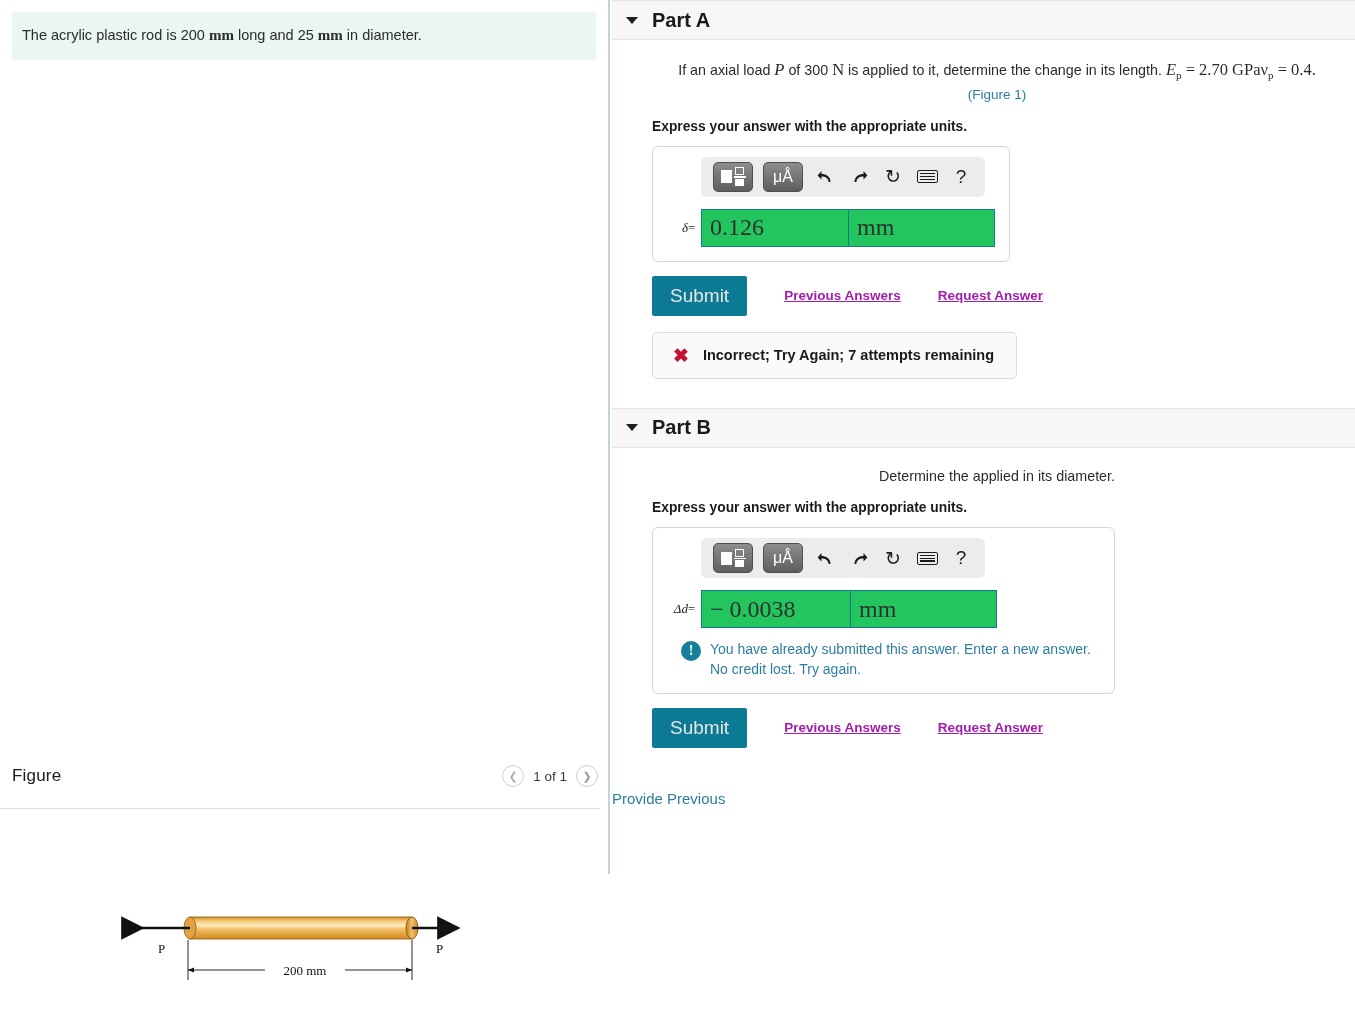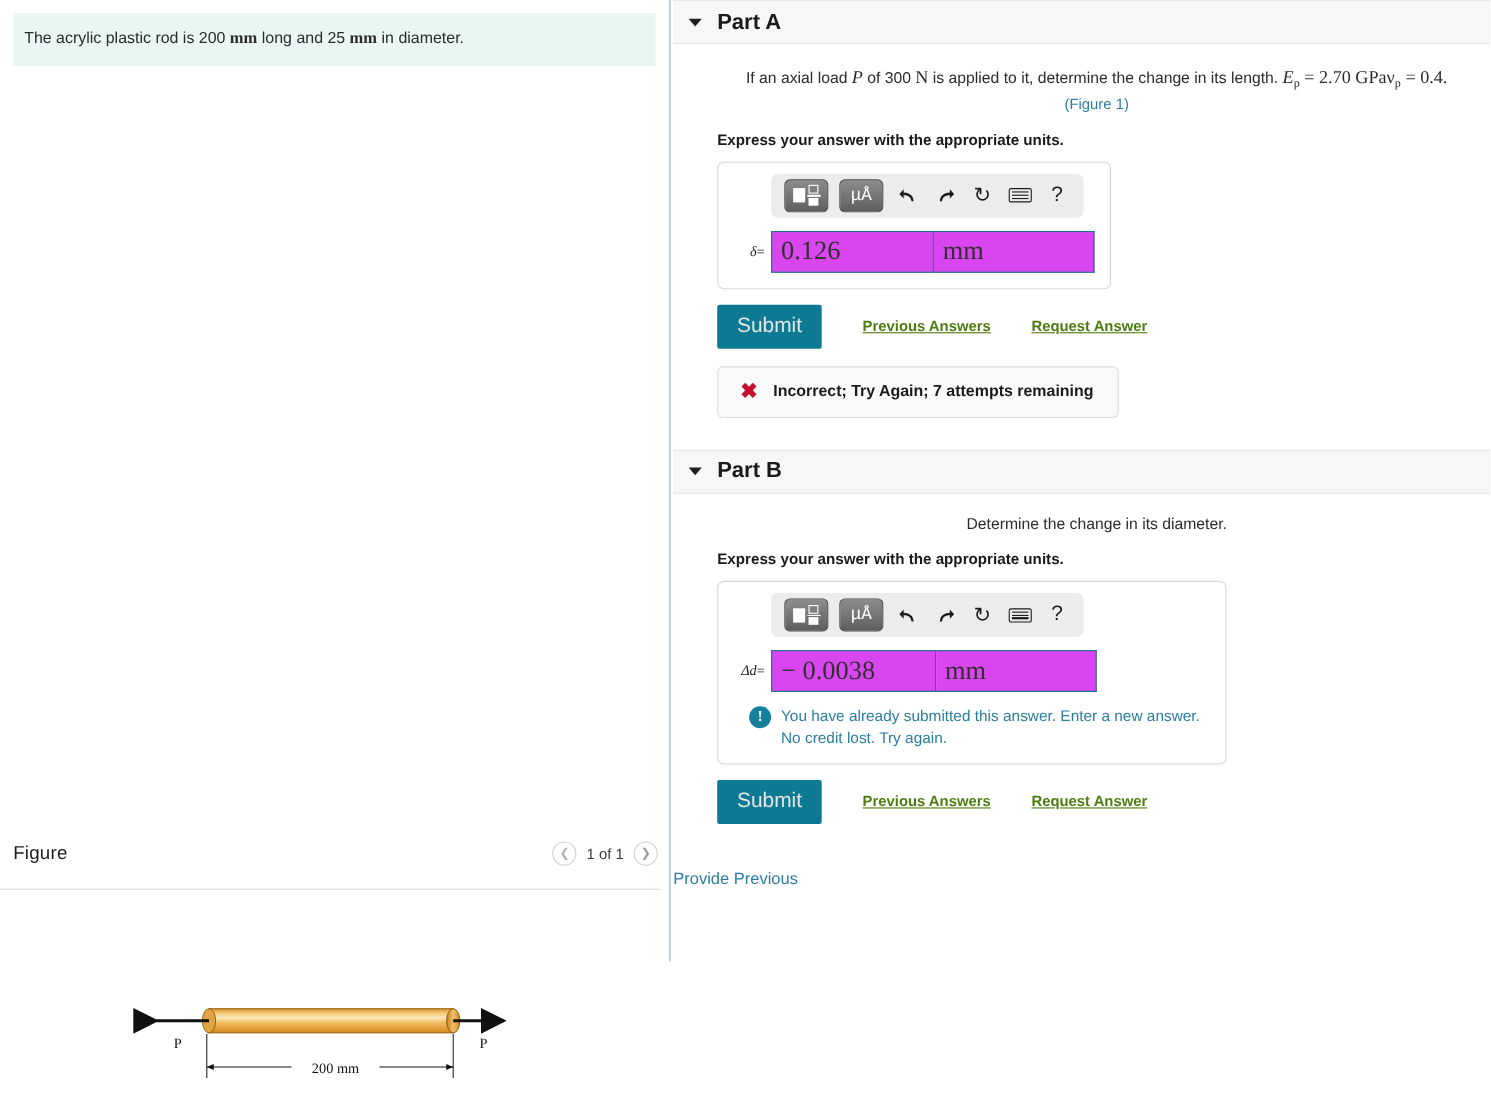--- a/index.html
+++ b/index.html
@@ -104,21 +104,21 @@
     border: 1px solid #4f4f4f;
     display: flex; align-items: center; justify-content: center;
     color: #fff;
   }
   .tb-icon-sq { display: flex; align-items: center; gap: 2px; }
   .sq-filled { width: 11px; height: 13px; background: #fff; }
   .sq-stack { display: flex; flex-direction: column; gap: 1px; align-items: center; }
   .sq-open { width: 9px; height: 8px; border: 1.5px solid #fff; background: transparent; }
   .sq-small { width: 9px; height: 7px; background: #fff; }
   .fracline { width: 12px; height: 1.5px; background: #fff; }
-  .tb-mua { font-family: Liberation Mono, monospace; font-size: 16px; color: #fff; }
+  .tb-mua { font-family: Liberation Sans, sans-serif; font-size: 16px; color: #fff; }
   .tb-plain {
     font-size: 19px; color: #1c1c1c;
     display: flex; align-items: center; justify-content: center;
     width: 24px; height: 26px;
   }
   .kbd-ico {
     width: 21px; height: 13px;
     border: 1.6px solid #1c1c1c; border-radius: 2px;
     display: flex; flex-direction: column; justify-content: center; align-items: center; gap: 1.5px;
     padding: 1px 1.5px;
@@ -131,21 +131,21 @@
   .ans-label {
     font-family: "Liberation Serif", serif;
     font-size: 13px; font-style: italic;
     color: #1b1b1b; width: 28px; text-align: right; margin-right: 6px;
     white-space: nowrap;
   }
   .ans-label .eq { font-style: normal; font-size: 12.5px; }
   .ans-input, .unit-input {
     border: 1.6px solid #14788e;
     height: 38px;
-    background: #d946ef;
+    background: #22c55e;
     display: flex; align-items: center;
     padding: 0 8px;
     font-family: "Liberation Serif", serif;
     font-size: 24px;
     color: #30312f;
   }
   .ans-input { width: 148px; }
   .unit-input { width: 146px; border-left: none; }
 
   .note-row { display: flex; align-items: flex-start; margin-top: 12px; gap: 9px; padding-left: 14px; }
@@ -160,21 +160,21 @@
 
   .submit-row { display: flex; align-items: center; gap: 20px; margin-top: 14px; }
   .submit-btn {
     background: #0d7a94; color: #e5e5e5;
     font-size: 19px; font-weight: normal;
     padding: 9px 18px;
     border: none; border-radius: 2px;
     font-family: "Liberation Sans", sans-serif;
   }
   .ans-link {
-    color: #4d7c0f; font-size: 13.5px; font-weight: bold;
+    color: #a21caf; font-size: 13.5px; font-weight: bold;
     text-decoration: underline; white-space: nowrap; padding-left: 17px;
   }
 
   .verdict {
     margin-top: 16px;
     display: inline-flex; align-items: center; gap: 14px;
     border: 1px solid #dcdcdc; border-radius: 5px;
     background: #fafafa;
     padding: 13px 22px 13px 20px;
   }
@@ -337,21 +337,21 @@
         <span class="verdict-text">Incorrect; Try Again; 7 attempts remaining</span>
       </div>
     </div>
 
     <div class="part-header" style="margin-top:29px">
       <div class="caret"></div>
       <div class="part-title">Part B</div>
     </div>
 
     <div class="part-body">
-      <div class="q-text">Determine the change in its diameter.</div>
+      <div class="q-text">Determine the applied in its diameter.</div>
       <div class="express">Express your answer with the appropriate units.</div>
 
       <div class="answer-box">
         <div class="mq-toolbar">
           <div class="tb-btn">
             <span class="tb-icon-sq">
               <span class="sq-filled"></span>
               <span class="sq-stack">
                 <span class="sq-open"></span>
                 <span class="fracline"></span>

